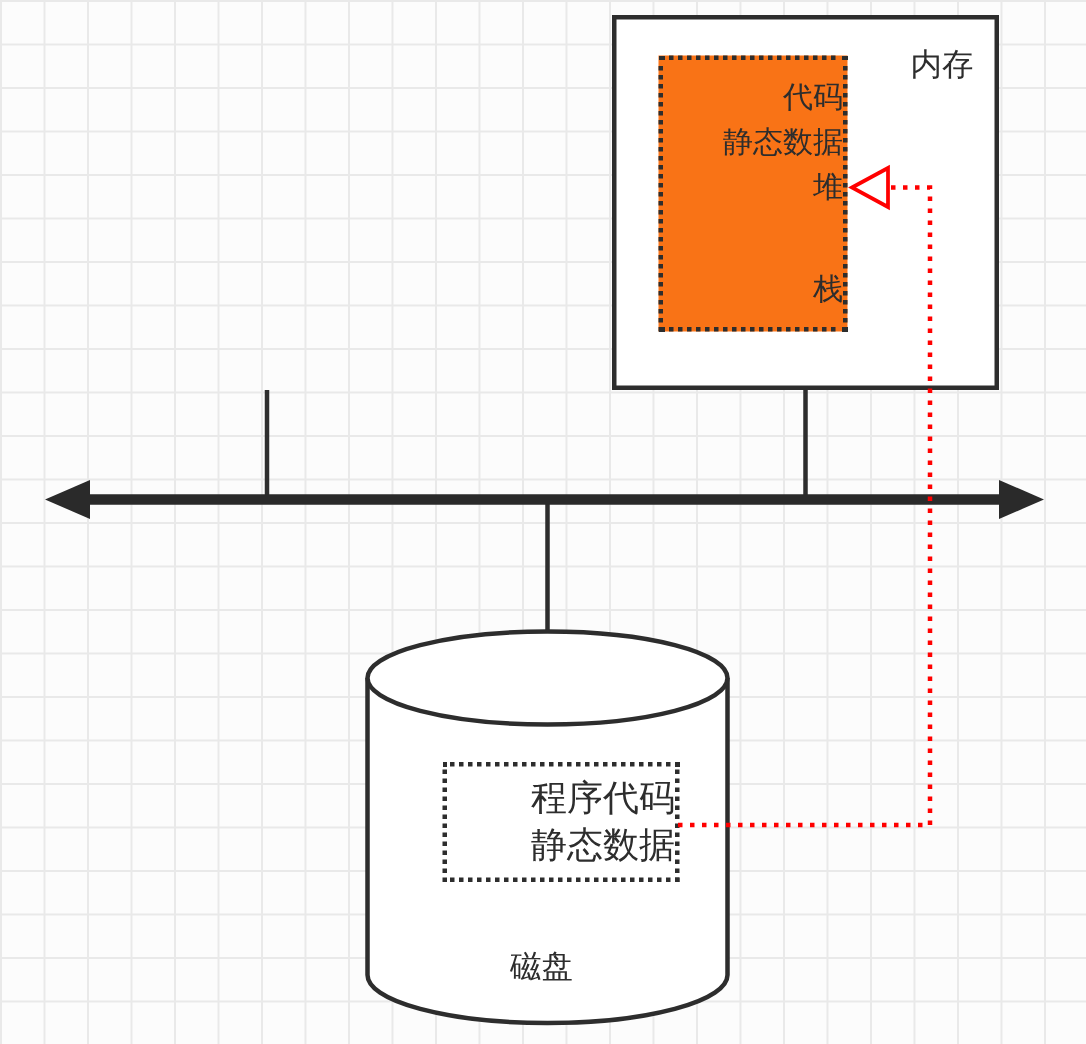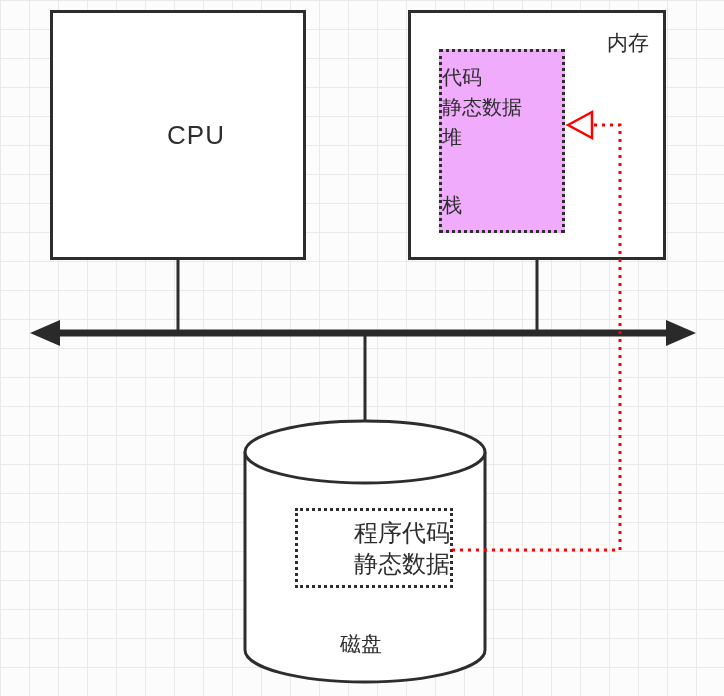--- a/index.html
+++ b/index.html
@@ -35,23 +35,23 @@
   }
   .cpu-label { font-size: 26px; letter-spacing: 1px; }
   .memory-box { left: 408px; top: 10px; width: 258px; height: 250px; }
   .memory-label { position: absolute; top: 16px; right: 14px; font-size: 21px; }
   .dotted-box {
     position: absolute;
     border: 3px dotted #2d2d2d;
     box-sizing: border-box;
   }
   .mem-segments {
-    left: 28px; top: 36px; width: 126px; height: 184px;
-    display: flex; flex-direction: column; align-items: flex-start;
-    padding: 10px 0; font-size: 20px; background: #f0abfc;
+    left: 28px; top: 24px; width: 126px; height: 184px;
+    display: flex; flex-direction: column; align-items: flex-end;
+    padding: 10px 0; font-size: 20px; background: #f97316;
   }
   .mem-segments .seg { line-height: 30px; }
   .seg-stack { margin-top: auto; }
   .disk-contents {
     left: 295px; top: 508px; width: 158px; height: 80px;
     display: flex; flex-direction: column; align-items: flex-end; justify-content: center;
     font-size: 24px; background: transparent;
   }
   .disk-contents .seg { line-height: 31px; }
   .disk-label {
@@ -71,23 +71,20 @@
     <line x1="365" y1="336" x2="365" y2="424" stroke="#2d2d2d" stroke-width="3"></line>
 
     <line x1="54" y1="333" x2="672" y2="333" stroke="#2a2a2a" stroke-width="7"></line>
     <polygon points="30,333 60,320 60,346" fill="#2a2a2a"></polygon>
     <polygon points="696,333 666,320 666,346" fill="#2a2a2a"></polygon>
 
     <path d="M245,452 L245,650 A120,32 0 0 0 485,650 L485,452" fill="#ffffff" stroke="#2d2d2d" stroke-width="3"></path>
     <ellipse cx="365" cy="452" rx="120" ry="31" fill="#ffffff" stroke="#2d2d2d" stroke-width="3"></ellipse>
   </svg>
 
-  <div class="box cpu-box">
-    <span class="cpu-label">CPU</span>
-  </div>
 
   <div class="box memory-box">
     <span class="memory-label">内存</span>
     <div class="dotted-box mem-segments">
       <span class="seg">代码</span>
       <span class="seg">静态数据</span>
       <span class="seg">堆</span>
       <span class="seg seg-stack">栈</span>
     </div>
   </div>

